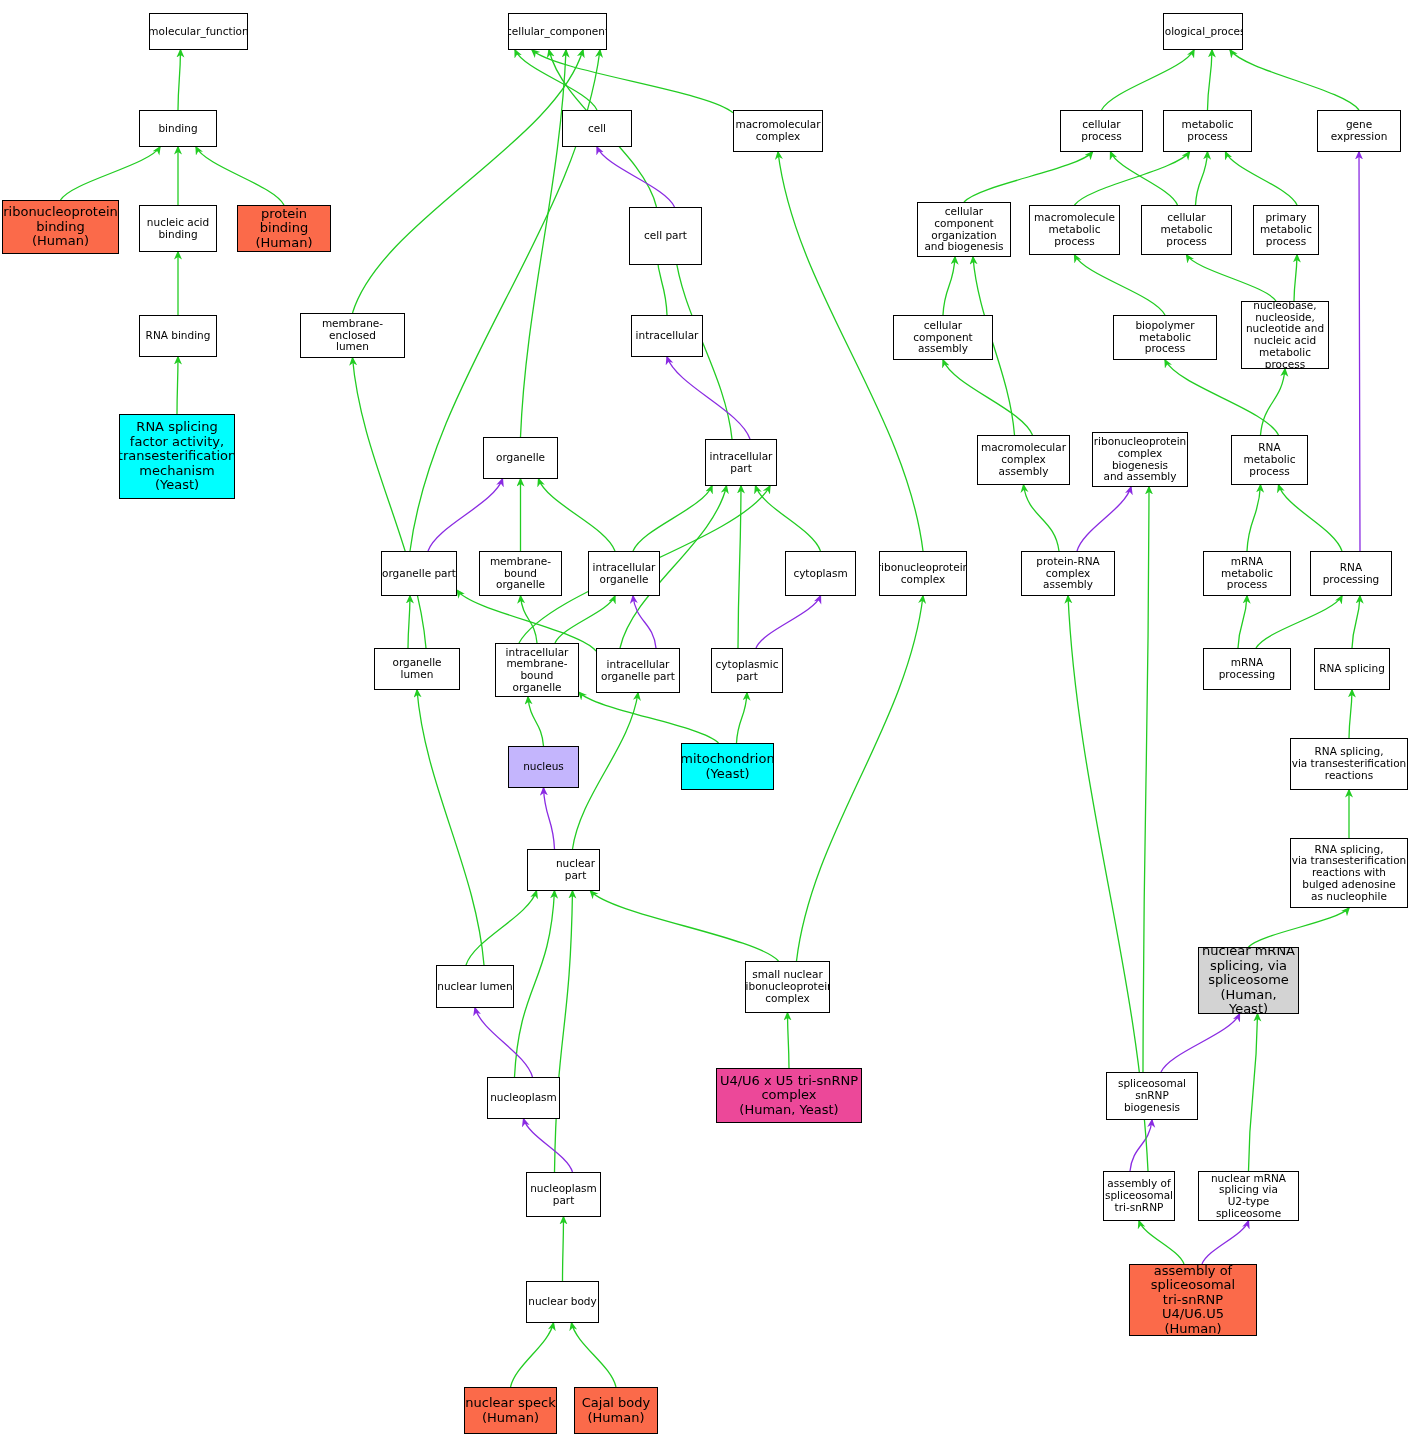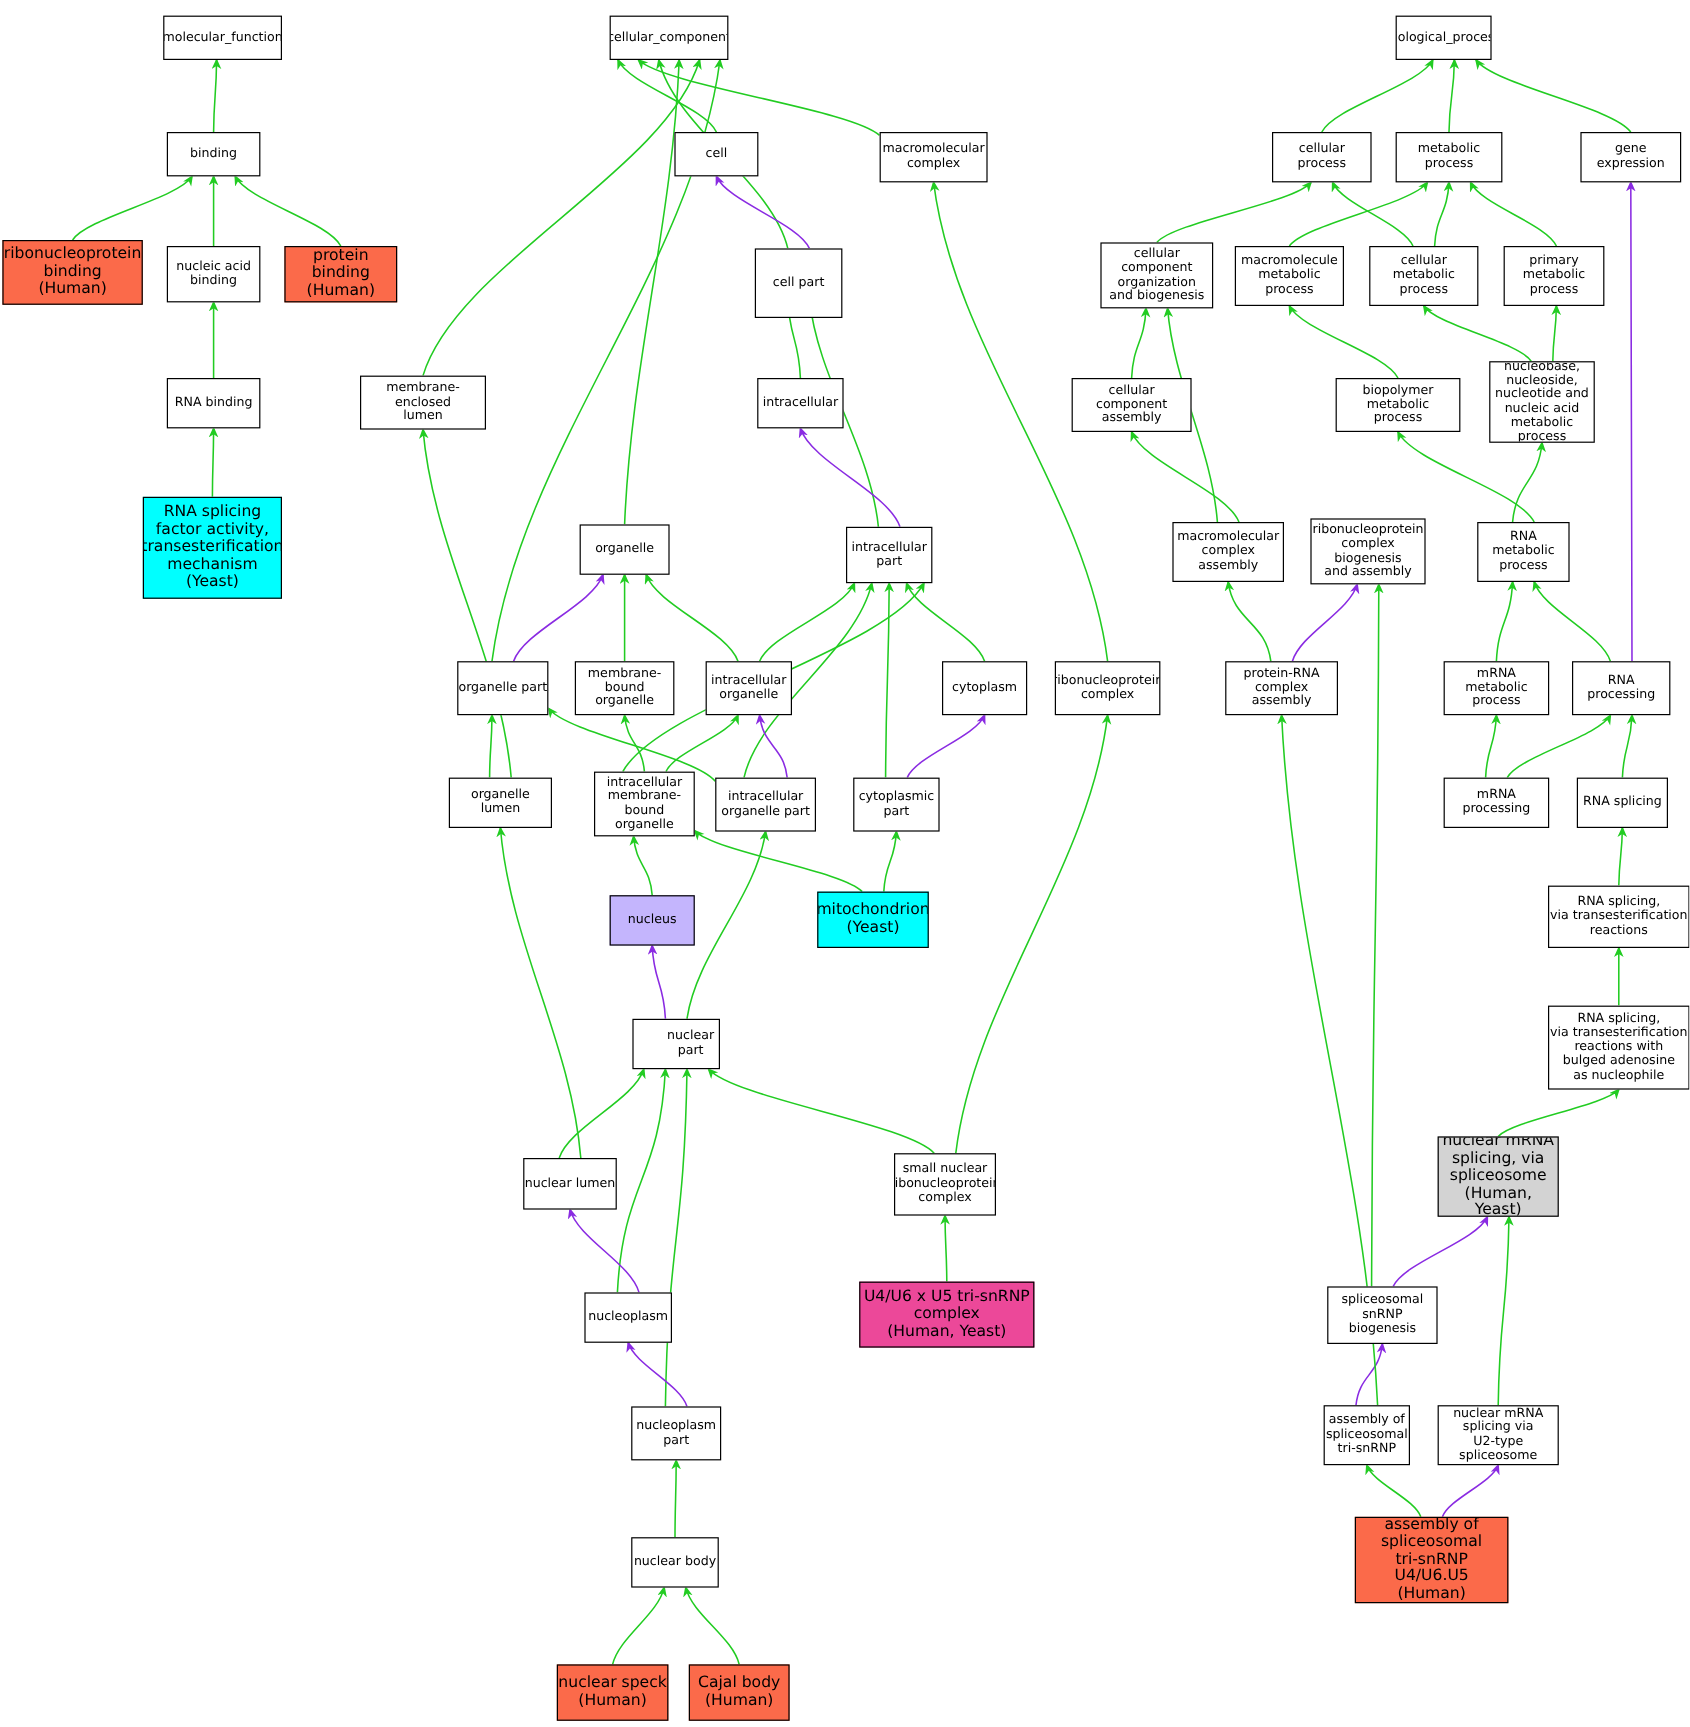--- a/index.html
+++ b/index.html
@@ -121,21 +121,21 @@
       <path d="M1349.0,838.0 C1349.0,814.0 1349.0,814.0 1349.0,790.0" fill="none" stroke="#22cc22" stroke-width="1.3" marker-end="url(#arr-is_a)"></path>
       <path d="M1248.5,947.0 C1260.6,933.4 1336.9,921.6 1349.0,908.0" fill="none" stroke="#22cc22" stroke-width="1.3" marker-end="url(#arr-is_a)"></path>
       <path d="M1143.0,1072.0 C1143.7,779.5 1148.3,779.5 1149.0,487.0" fill="none" stroke="#22cc22" stroke-width="1.3" marker-end="url(#arr-is_a)"></path>
       <path d="M1161.0,1072.0 C1170.4,1051.7 1230.1,1034.3 1239.5,1014.0" fill="none" stroke="#8a2be2" stroke-width="1.3" marker-end="url(#arr-part_of)"></path>
       <path d="M1248.5,1171.0 C1249.6,1092.5 1256.4,1092.5 1257.5,1014.0" fill="none" stroke="#22cc22" stroke-width="1.3" marker-end="url(#arr-is_a)"></path>
       <path d="M1130.0,1171.0 C1132.6,1145.5 1149.4,1145.5 1152.0,1120.0" fill="none" stroke="#8a2be2" stroke-width="1.3" marker-end="url(#arr-part_of)"></path>
       <path d="M1148.0,1171.0 C1138.4,969.8 1077.6,797.3 1068.0,596.0" fill="none" stroke="#22cc22" stroke-width="1.3" marker-end="url(#arr-is_a)"></path>
       <path d="M1184.0,1264.0 C1178.6,1249.0 1144.4,1236.0 1139.0,1221.0" fill="none" stroke="#22cc22" stroke-width="1.3" marker-end="url(#arr-is_a)"></path>
       <path d="M1202.0,1264.0 C1207.6,1249.0 1242.9,1236.0 1248.5,1221.0" fill="none" stroke="#8a2be2" stroke-width="1.3" marker-end="url(#arr-part_of)"></path>
     </svg>
-<div class="node plain" style="left: 136px; top: 13px; width: 99px; height: 37px; background: rgb(255, 255, 255); border-color: rgb(0, 0, 0);">molecular_function</div>
+<div class="node plain" style="left: 149px; top: 13px; width: 99px; height: 37px; background: rgb(255, 255, 255); border-color: rgb(0, 0, 0);">molecular_function</div>
     <div class="node plain" style="left: 139px; top: 110px; width: 78px; height: 37px; background: rgb(255, 255, 255); border-color: rgb(0, 0, 0);">binding</div>
     <div class="node hl" style="left: 2px; top: 200px; width: 117px; height: 54px; background: rgb(251, 106, 74); border-color: rgb(0, 0, 0);">ribonucleoprotein
 binding
 (Human)</div>
     <div class="node plain" style="left: 139px; top: 205px; width: 78px; height: 47px; background: rgb(255, 255, 255); border-color: rgb(0, 0, 0);">nucleic acid
 binding</div>
     <div class="node hl" style="left: 237px; top: 205px; width: 94px; height: 47px; background: rgb(251, 106, 74); border-color: rgb(0, 0, 0);">protein binding
 (Human)</div>
     <div class="node plain" style="left: 139px; top: 315px; width: 78px; height: 42px; background: rgb(255, 255, 255); border-color: rgb(0, 0, 0);">RNA binding</div>
     <div class="node hl" style="left: 119px; top: 414px; width: 116px; height: 85px; background: rgb(0, 255, 255); border-color: rgb(0, 0, 0);">RNA splicing
@@ -193,21 +193,21 @@
     <div class="node plain" style="left: 1060px; top: 110px; width: 83px; height: 42px; background: rgb(255, 255, 255); border-color: rgb(0, 0, 0);">cellular process</div>
     <div class="node plain" style="left: 1163px; top: 110px; width: 89px; height: 42px; background: rgb(255, 255, 255); border-color: rgb(0, 0, 0);">metabolic process</div>
     <div class="node plain" style="left: 1317px; top: 110px; width: 84px; height: 42px; background: rgb(255, 255, 255); border-color: rgb(0, 0, 0);">gene expression</div>
     <div class="node plain" style="left: 917px; top: 202px; width: 94px; height: 55px; background: rgb(255, 255, 255); border-color: rgb(0, 0, 0);">cellular component
 organization
 and biogenesis</div>
     <div class="node plain" style="left: 1029px; top: 205px; width: 91px; height: 50px; background: rgb(255, 255, 255); border-color: rgb(0, 0, 0);">macromolecule
 metabolic process</div>
     <div class="node plain" style="left: 1141px; top: 205px; width: 91px; height: 50px; background: rgb(255, 255, 255); border-color: rgb(0, 0, 0);">cellular metabolic
 process</div>
-    <div class="node plain" style="left: 1253px; top: 205px; width: 84px; height: 50px; background: rgb(255, 255, 255); border-color: rgb(0, 0, 0);">primary metabolic
+    <div class="node plain" style="left: 1253px; top: 205px; width: 66px; height: 50px; background: rgb(255, 255, 255); border-color: rgb(0, 0, 0);">primary metabolic
 process</div>
     <div class="node plain" style="left: 893px; top: 315px; width: 100px; height: 45px; background: rgb(255, 255, 255); border-color: rgb(0, 0, 0);">cellular component
 assembly</div>
     <div class="node plain" style="left: 1113px; top: 315px; width: 104px; height: 45px; background: rgb(255, 255, 255); border-color: rgb(0, 0, 0);">biopolymer metabolic
 process</div>
     <div class="node plain" style="left: 1241px; top: 301px; width: 88px; height: 68px; background: rgb(255, 255, 255); border-color: rgb(0, 0, 0);">nucleobase,
 nucleoside,
 nucleotide and
 nucleic acid
 metabolic process</div>

